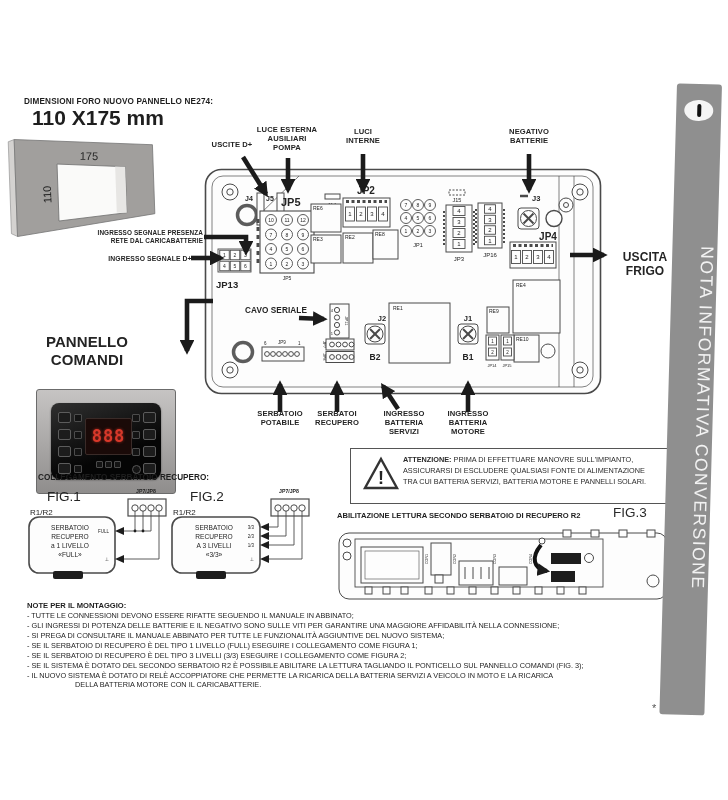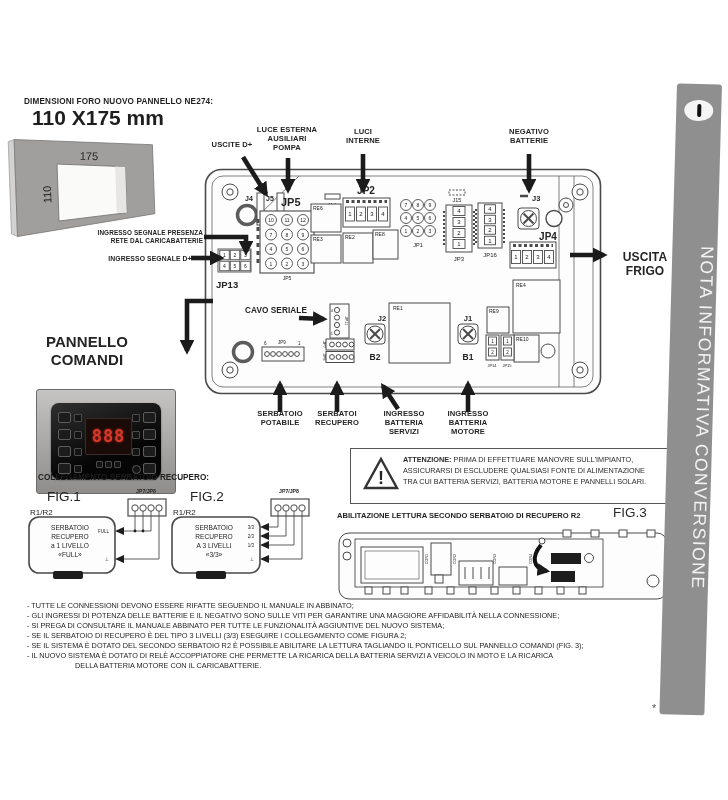--- a/index.html
+++ b/index.html
@@ -493,23 +493,25 @@
     <rect x="156" y="64" width="7" height="7" class="comp"></rect>
       <rect x="178" y="64" width="7" height="7" class="comp"></rect>
     <rect x="200" y="64" width="7" height="7" class="comp"></rect>
       <rect x="222" y="64" width="7" height="7" class="comp"></rect>
     <rect x="244" y="64" width="7" height="7" class="comp"></rect>
   </g>
   <circle cx="318" cy="58" r="6" class="comp"></circle>
 </svg>
 
 <div class="abs" style="left:27px;top:601px;width:650px;">
+  <div style="font-size:7.6px;font-weight:bold;margin-bottom:1px;">NOTE PER IL MONTAGGIO:</div>
   <div class="note-line">- TUTTE LE CONNESSIONI DEVONO ESSERE RIFATTE SEGUENDO IL MANUALE IN ABBINATO;</div>
   <div class="note-line">- GLI INGRESSI DI POTENZA DELLE BATTERIE E IL NEGATIVO SONO SULLE VITI PER GARANTIRE UNA MAGGIORE AFFIDABILITÀ NELLA CONNESSIONE;</div>
   <div class="note-line">- SI PREGA DI CONSULTARE IL MANUALE ABBINATO PER TUTTE LE FUNZIONALITÀ AGGIUNTIVE DEL NUOVO SISTEMA;</div>
+  <div class="note-line">- SE IL SERBATOIO DI RECUPERO È DEL TIPO 1 LIVELLO (FULL) ESEGUIRE I COLLEGAMENTO COME FIGURA 1;</div>
   <div class="note-line">- SE IL SERBATOIO DI RECUPERO È DEL TIPO 3 LIVELLI (3/3) ESEGUIRE I COLLEGAMENTO COME FIGURA 2;</div>
   <div class="note-line">- SE IL SISTEMA È DOTATO DEL SECONDO SERBATOIO R2 È POSSIBILE ABILITARE LA LETTURA TAGLIANDO IL PONTICELLO SUL PANNELLO COMANDI (FIG. 3);</div>
   <div class="note-line">- IL NUOVO SISTEMA È DOTATO DI RELÈ ACCOPPIATORE CHE PERMETTE LA RICARICA DELLA BATTERIA SERVIZI A VEICOLO IN MOTO E LA RICARICA</div>
   <div class="note-line" style="padding-left:4px;margin-left:44px;">DELLA BATTERIA MOTORE CON IL CARICABATTERIE.</div>
 </div>
 
 <div class="abs" style="left:652px;top:702px;font-size:11px;color:#555;">*</div>
 
 <div class="banner">
   <div class="banner-oval">

